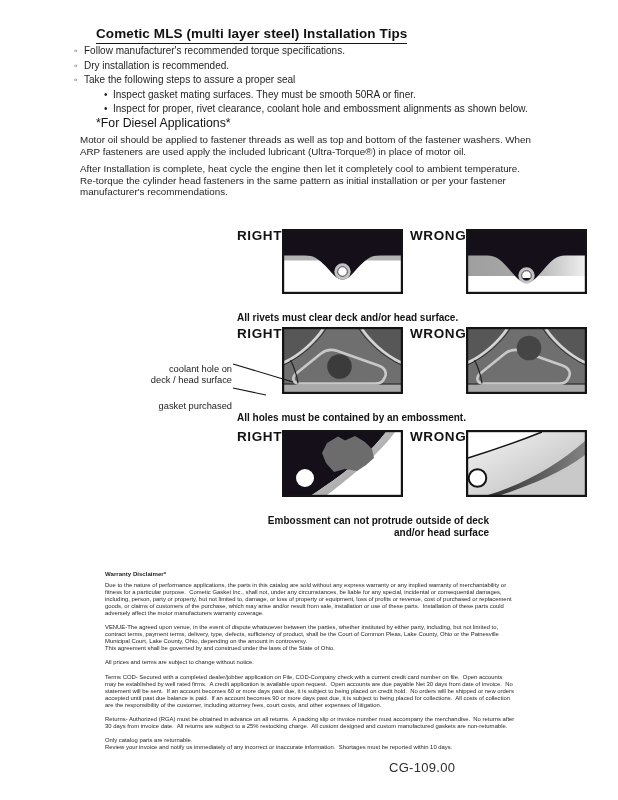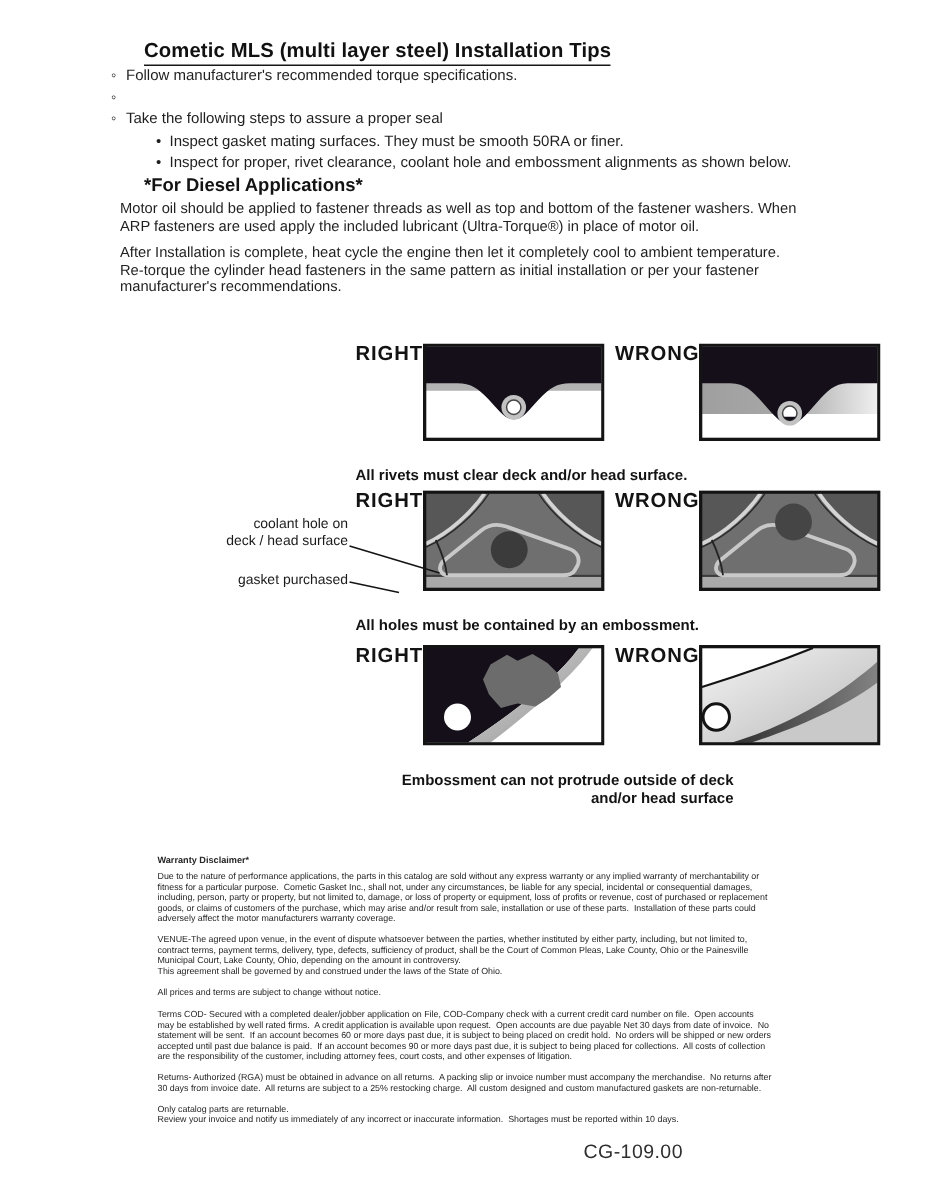--- a/index.html
+++ b/index.html
@@ -9,32 +9,32 @@
   }
   .title {
     position:absolute; left:96px; top:26px; font-size:13.5px; font-weight:bold;
     color:#111; border-bottom:1.6px solid #161616; padding-bottom:2px; letter-spacing:0.1px;
   }
   .bullets { position:absolute; left:74px; top:44px; width:500px; font-size:10px; }
   .bullet-row { display:flex; line-height:14.5px; }
   .bullet-row .marker { width:10px; flex:none; text-align:left; }
   .bullet-row.sub { padding-left:30px; }
   .bullet-row.sub .marker { width:9px; }
-  .diesel-heading { position:absolute; left:96px; top:116px; font-size:12.3px; font-weight:bold; color:#131313; }
+  .diesel-heading { position:absolute; left:96px; top:116px; font-size:12.3px; font-weight:normal; color:#131313; }
   .bodypara { position:absolute; left:80px; font-size:9.8px; line-height:11.7px; }
   .para1 { top:134px; width:462px; }
   .para2 { top:163px; width:446px; }
   .para3 { top:203px; width:462px; }
   .diagram-row { position:absolute; left:237px; display:flex; gap:7px; }
   .row1 { top:229px; } .row2 { top:327px; } .row3 { top:430px; }
   .diagram-col { display:flex; flex-direction:row; align-items:flex-start; }
   .rw-label { font-size:13.5px; font-weight:bold; line-height:14px; letter-spacing:0.6px; margin-bottom:2px; color:#131313; }
   .caption { position:absolute; left:237px; font-size:10px; font-weight:bold; line-height:11.5px; color:#131313;text-align:right; }
   .cap1 { top:312px; } .cap2 { top:412px; } .cap3 { top:515px; width:252px; }
-  .side-label { position:absolute; left:92px; width:140px; text-align:right; font-size:9.3px; line-height:11px; color:#1a1a1a; }
+  .side-label { position:absolute; left:92px; width:140px; text-align:right; font-size:9.3px; line-height:11px; color:#1a1a1a;margin-top:20px; }
   .coolant-label { top:344px; }
   .gasket-label { top:381px; }
   .pointer-overlay { position:absolute; left:230px; top:358px; pointer-events:none; }
   .legal { position:absolute; left:105px; top:570px; width:410px; font-size:5.9px; line-height:7.05px; color:#262626; }
   .legal-heading { font-weight:bold; font-size:6.1px; margin:0 0 5px 0; }
   .legal p { margin:0; white-space:pre-wrap; }
   .legal p.gap { margin-top:7px; }
   .part-number { position:absolute; left:389px; top:760px; font-size:13px; color:#2e2e2e; letter-spacing:0.3px; }
   svg { display:block; }
 </style>
@@ -45,20 +45,21 @@
 
   <div class="title">Cometic MLS (multi layer steel) Installation Tips</div>
 
   <div class="bullets">
     <div class="bullet-row">
       <span class="marker">◦</span>
       <span>Follow manufacturer's recommended torque specifications.</span>
     </div>
     <div class="bullet-row">
       <span class="marker">◦</span>
+      <span>Dry installation is recommended.</span>
     </div>
     <div class="bullet-row">
       <span class="marker">◦</span>
       <span>Take the following steps to assure a proper seal</span>
     </div>
     <div class="bullet-row sub">
       <span class="marker">•</span>
       <span>Inspect gasket mating surfaces.  They must be smooth 50RA or finer.</span>
     </div>
     <div class="bullet-row sub">

